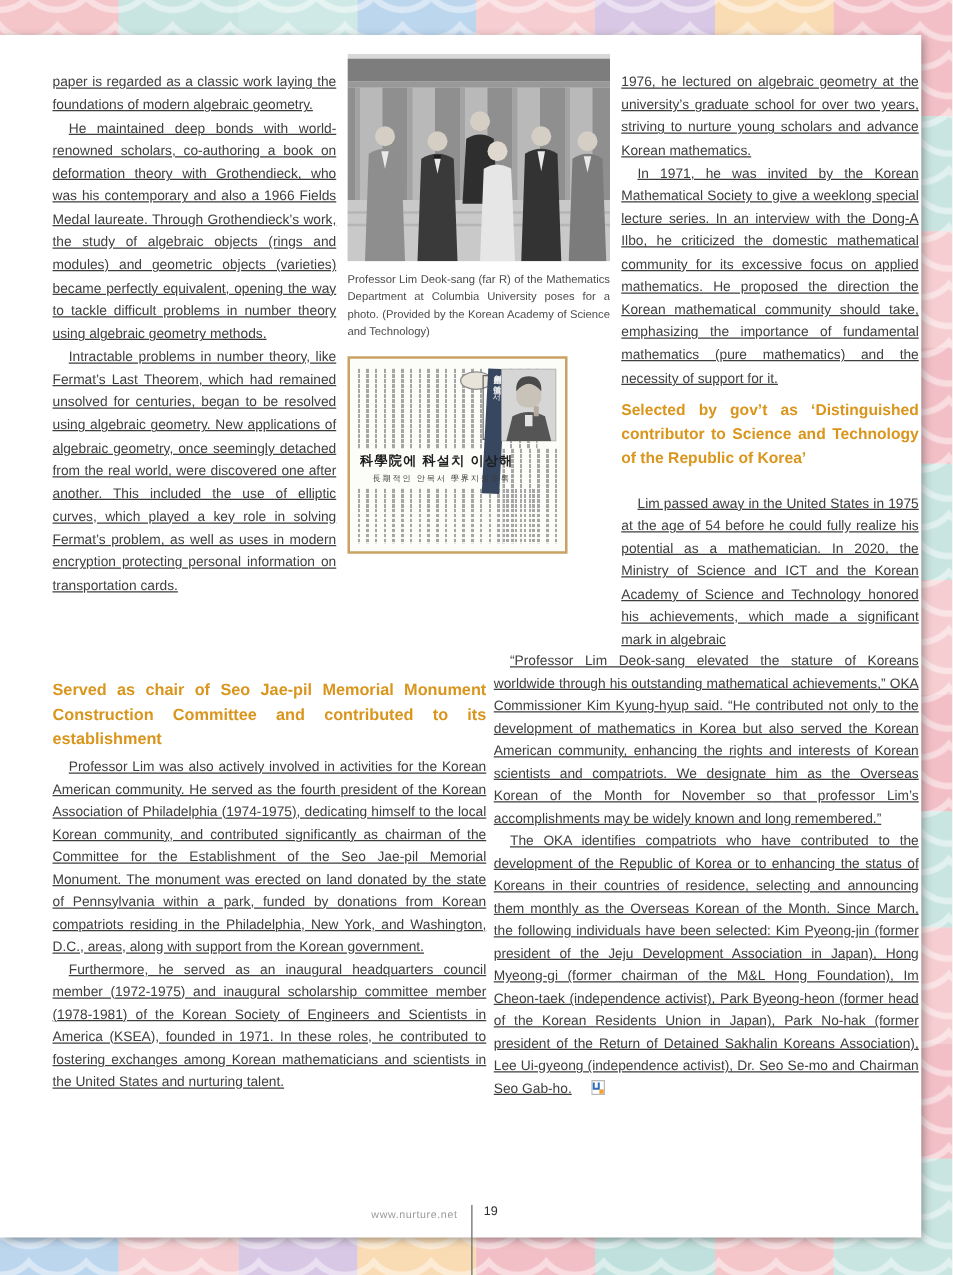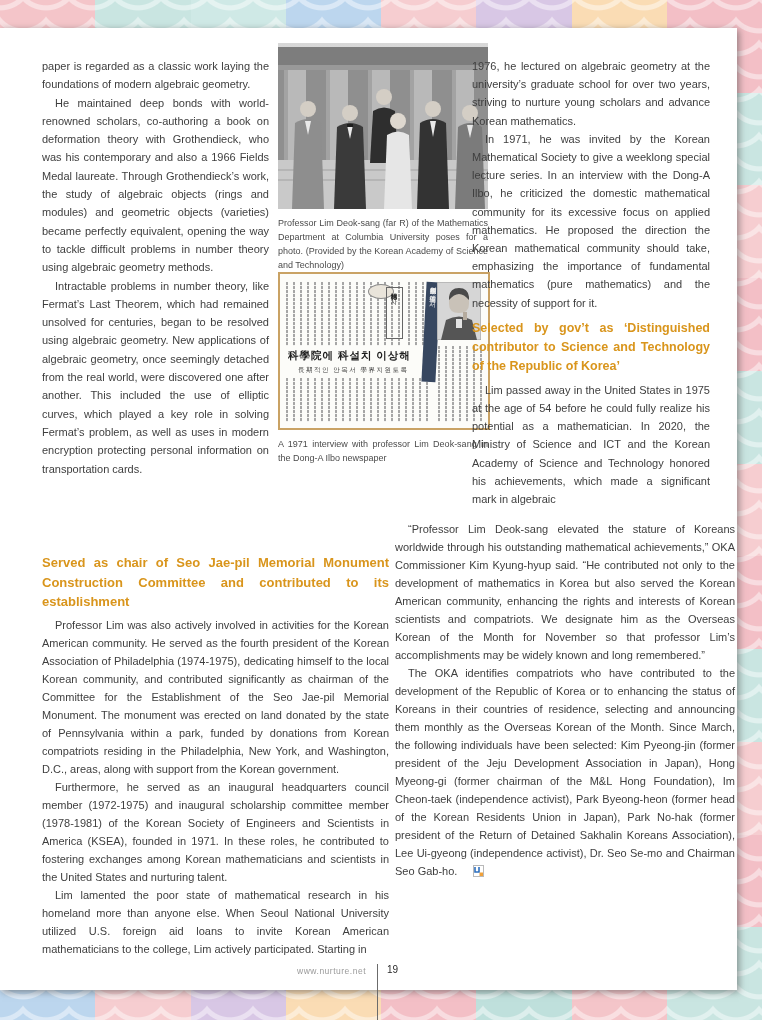--- a/index.html
+++ b/index.html
@@ -13,35 +13,35 @@
       background-image:
         radial-gradient(circle at 50% 0, rgba(255,255,255,0) 54%, rgba(255,255,255,.45) 56%, rgba(255,255,255,.45) 64%, rgba(255,255,255,0) 66%),
         radial-gradient(circle at 50% 0, rgba(255,255,255,0) 54%, rgba(255,255,255,.45) 56%, rgba(255,255,255,.45) 64%, rgba(255,255,255,0) 66%);
       background-size:46px 46px;background-position:0 0,23px 23px;}
 
   .sheet{position:absolute;left:0;top:28px;width:737px;height:962px;background:#ffffff;
          box-shadow:2px 2px 7px rgba(70,70,70,.55);}
 
   .col{position:absolute;color:#3e3e3e;text-align:justify;}
   .col-tl{left:42px;top:29px;width:227px;font-size:11px;line-height:18.3px;}
-  .col-tr{left:472px;top:29px;width:238px;font-size:11px;line-height:18.2px;}
-  .col-bl{left:42px;top:525px;width:347px;font-size:11px;line-height:18px;}
+  .col-tr{left:497px;top:29px;width:238px;font-size:11px;line-height:18.2px;}
+  .col-bl{left:42px;top:514px;width:347px;font-size:11px;line-height:18px;}
   .col-br{left:395px;top:492px;width:340px;font-size:11px;line-height:18px;}
-  .para{margin:0;text-indent:13px;}
+  .para{margin:0;text-indent:13px;text-decoration:underline;}
   .para.no-indent{text-indent:0;}
 
   .sec-heading{color:#d9951c;font-weight:bold;font-size:12.5px;line-height:19px;
-               text-align:justify;margin:7px 0 5px;}
+               text-align:justify;margin:7px 0 18px;}
   .col-bl .sec-heading{margin:0 0 4px;font-size:13px;line-height:19.5px;}
 
   .fig-col{position:absolute;left:278px;top:15px;width:210px;}
   .photo-frame{width:210px;height:166px;display:block;}
   .photo-caption{margin-top:7px;font-size:9px;line-height:14px;color:#4b4b4b;text-align:justify;}
 
-  .clipping{box-sizing:border-box;width:212px;height:158px;
+  .clipping{box-sizing:border-box;margin-top:13px;width:176px;height:158px;
             border:2px solid #c9a264;background:#fcfcf9;position:relative;overflow:hidden;}
   .np-lines{position:absolute;
       background-image:
         repeating-linear-gradient(0deg, rgba(252,252,249,.9) 0 1px, rgba(252,252,249,0) 1px 4px),
         repeating-linear-gradient(90deg,#a6a6a6 0 2px, rgba(0,0,0,0) 2px 7px);}
   .np-a{left:6px;top:8px;width:118px;height:64px;}
   .np-c{left:128px;top:8px;width:22px;height:64px;}
   .np-b{left:6px;top:104px;width:146px;height:44px;}
   .np-d{right:6px;top:72px;width:44px;height:76px;}
   .np-headline{position:absolute;left:8px;top:75px;width:148px;font-size:10.5px;font-weight:bold;
@@ -240,36 +240,34 @@
             <rect width="44" height="58" fill="none" stroke="#9c9c9c" stroke-width="1"></rect>
             <path d="M12 16 Q12 7 22 7 Q32 7 32 16 L32 22 Q32 31 22 31 Q12 31 12 22 Z" fill="#c9c2b8"></path>
             <path d="M12 15 Q13 6 22 6 Q31 6 32 15 L32 18 Q27 12 22 12 Q17 12 12 18 Z" fill="#4a4a4a"></path>
             <path d="M4 58 L9 38 Q22 31 35 38 L40 58 Z" fill="#555555"></path>
             <rect x="19" y="37" width="6" height="9" fill="#e3e3e3"></rect>
             <rect x="26" y="30" width="4" height="8" fill="#b5ab9e"></rect>
           </svg>
           <div class="np-headline">科學院에 科설치 이상해</div>
           <div class="np-subhead">長期적인 안목서 學界지원토록</div>
         </div>
-        <figcaption class="photo-caption">A 1971 interview with professor Lim Deok-sang in the Dong-A Ilbo newspaper</figcaption>
       </figure>
     </div>
 
     <section class="col col-tr">
       <p class="para no-indent">1976, he lectured on algebraic geometry at the university’s graduate school for over two years, striving to nurture young scholars and advance Korean mathematics.</p>
       <p class="para">In 1971, he was invited by the Korean Mathematical Society to give a weeklong special lecture series. In an interview with the Dong-A Ilbo, he criticized the domestic mathematical community for its excessive focus on applied mathematics. He proposed the direction the Korean mathematical community should take, emphasizing the importance of fundamental mathematics (pure mathematics) and the necessity of support for it.</p>
       <h3 class="sec-heading">Selected by gov’t as ‘Distinguished contributor to Science and Technology of the Republic of Korea’</h3>
       <p class="para">Lim passed away in the United States in 1975 at the age of 54 before he could fully realize his potential as a mathematician. In 2020, the Ministry of Science and ICT and the Korean Academy of Science and Technology honored his achievements, which made a significant mark in algebraic</p>
     </section>
 
     <section class="col col-bl">
       <h3 class="sec-heading">Served as chair of Seo Jae-pil Memorial Monument Construction Committee and contributed to its establishment</h3>
       <p class="para">Professor Lim was also actively involved in activities for the Korean American community. He served as the fourth president of the Korean Association of Philadelphia (1974-1975), dedicating himself to the local Korean community, and contributed significantly as chairman of the Committee for the Establishment of the Seo Jae-pil Memorial Monument. The monument was erected on land donated by the state of Pennsylvania within a park, funded by donations from Korean compatriots residing in the Philadelphia, New York, and Washington, D.C., areas, along with support from the Korean government.</p>
       <p class="para">Furthermore, he served as an inaugural headquarters council member (1972-1975) and inaugural scholarship committee member (1978-1981) of the Korean Society of Engineers and Scientists in America (KSEA), founded in 1971. In these roles, he contributed to fostering exchanges among Korean mathematicians and scientists in the United States and nurturing talent.</p>
-      <p class="para">Lim lamented the poor state of mathematical research in his homeland more than anyone else. When Seoul National University utilized U.S. foreign aid loans to invite Korean American mathematicians to the college, Lim actively participated. Starting in</p>
     </section>
 
     <section class="col col-br">
       <p class="para">“Professor Lim Deok-sang elevated the stature of Koreans worldwide through his outstanding mathematical achievements,” OKA Commissioner Kim Kyung-hyup said. “He contributed not only to the development of mathematics in Korea but also served the Korean American community, enhancing the rights and interests of Korean scientists and compatriots. We designate him as the Overseas Korean of the Month for November so that professor Lim’s accomplishments may be widely known and long remembered.”</p>
       <p class="para"><span>The OKA identifies compatriots who have contributed to the development of the Republic of Korea or to enhancing the status of Koreans in their countries of residence, selecting and announcing them monthly as the Overseas Korean of the Month. Since March, the following individuals have been selected: Kim Pyeong-jin (former president of the Jeju Development Association in Japan), Hong Myeong-gi (former chairman of the M&amp;L Hong Foundation), Im Cheon-taek (independence activist), Park Byeong-heon (former head of the Korean Residents Union in Japan), Park No-hak (former president of the Return of Detained Sakhalin Koreans Association), Lee Ui-gyeong (independence activist), Dr. Seo Se-mo and Chairman Seo Gab-ho.</span><span class="endmark"><svg width="11" height="12" viewBox="0 0 11 12">
               <rect x="0.5" y="0.5" width="10" height="11" fill="#ffffff" stroke="#b9b9b9"></rect>
               <path d="M2 2 L2 7 L6 7 L6 2" fill="none" stroke="#2e6fbd" stroke-width="1.6"></path>
               <rect x="6.5" y="7.5" width="3.5" height="3.5" fill="#f0a13a"></rect>
             </svg></span></p>
     </section>

